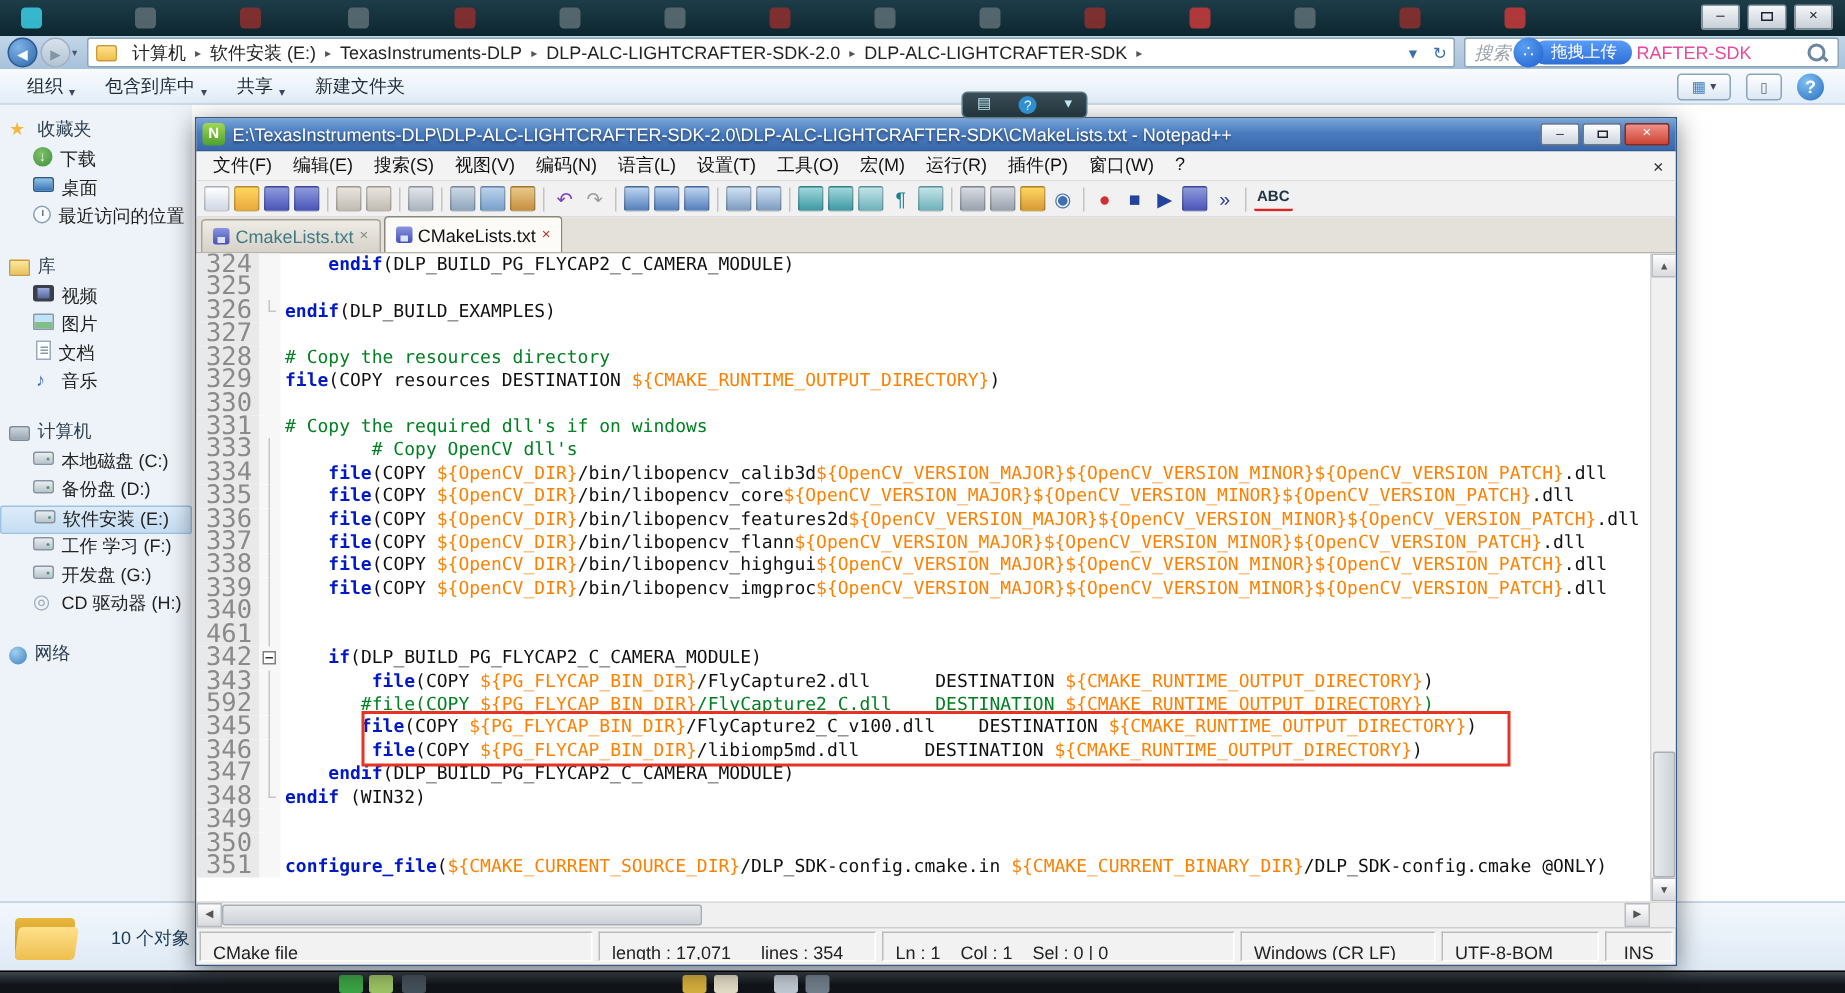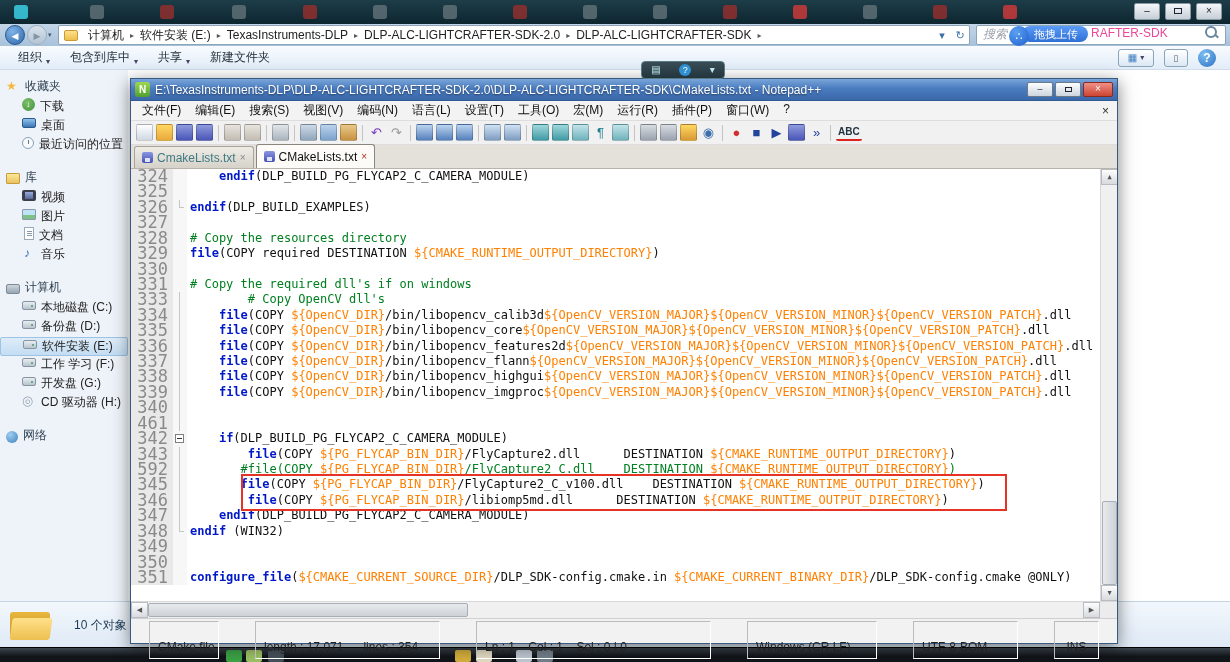--- a/index.html
+++ b/index.html
@@ -18,21 +18,21 @@
 .navbtn{position:absolute;top:1px;width:20px;height:20px;border-radius:50%;text-align:center;line-height:20px;font-size:9px;color:#fff}
 #back{left:5px;background:radial-gradient(circle at 35% 30%,#7fb3e8,#2e66a8);border:1px solid #28598f}
 #fwd{left:27px;background:linear-gradient(#d8e2ec,#b4c4d4);color:#8495a6;border:1px solid #9fb0c0}
 #navchev{position:absolute;left:48px;top:7px;font-size:7px;color:#41586e}
 #addrbar{position:absolute;left:58px;top:1px;width:912px;height:20px;background:#fff;border:1px solid #8ca4b8;border-radius:2px;display:flex;align-items:center;font-size:12px;color:#222;overflow:hidden}
 .addr-ico{width:14px;height:11px;background:linear-gradient(#ffe08a,#edbf4f);border:1px solid #c89b35;border-radius:2px;margin:0 5px;flex:0 0 auto}
 .crumb{padding:0 5px;white-space:nowrap}
 .crumb-sep{font-size:8px;color:#555;padding:0 1px}
 #addr-right{margin-left:auto;display:flex}
 .addr-btn{width:18px;text-align:center;color:#3a6ea5;font-size:11px}
-#searchbox{position:absolute;left:976px;top:1px;width:250px;height:20px;background:#fff;border:1px solid #8ca4b8;border-radius:2px;display:flex;align-items:flex-start;font-size:12px}
+#searchbox{position:absolute;left:976px;top:1px;width:250px;height:20px;background:#fff;border:1px solid #8ca4b8;border-radius:2px;display:flex;align-items:center;font-size:12px}
 #search-prefix{color:#9aa2ac;font-style:italic;padding-left:6px;white-space:nowrap}
 #upload-logo{width:20px;height:20px;border-radius:50%;background:radial-gradient(circle at 35% 30%,#5aa0f0,#1f5fd0);color:#fff;font-size:11px;text-align:center;line-height:20px;position:relative;z-index:2;flex:0 0 auto;margin-left:2px}
 #upload-label{height:16px;line-height:16px;border-radius:8px;background:linear-gradient(#5a9cf8,#2e6fd4);color:#fff;font-size:11px;padding:0 10px 0 12px;margin-left:-7px;white-space:nowrap}
 #search-suffix{color:#ec4899;padding-left:3px;white-space:nowrap}
 #search-mag{margin-left:auto;margin-right:7px;width:13px;height:13px;position:relative;flex:0 0 auto}
 #search-mag::before{content:"";position:absolute;left:0;top:0;width:8px;height:8px;border:2px solid #6a86a0;border-radius:50%}
 #search-mag::after{content:"";position:absolute;left:9px;top:9px;width:5px;height:2px;background:#6a86a0;transform:rotate(45deg)}
 
 #cmdbar{position:absolute;left:0;top:46px;width:1230px;height:24px;background:linear-gradient(#f8fbfe,#e2edf8);border-bottom:1px solid #cfdceb;display:flex;align-items:center;font-size:12px;color:#1e2a36;padding-left:8px}
 .cmd-item{padding:0 10px;display:flex;align-items:flex-end;gap:4px;white-space:nowrap}
@@ -124,21 +124,21 @@
 .pl{color:#101010}
 #annotation{position:absolute;left:110px;top:305px;width:766px;height:37px;border:2px solid #e53325;z-index:5;pointer-events:none}
 #vscroll{position:absolute;right:0;top:0;width:17px;height:432px;background:#f0f0f0;border-left:1px solid #d8d8d8}
 .varrow{position:absolute;left:0;width:17px;height:16px;background:linear-gradient(#fdfdfd,#d8dade);border:1px solid #b8bcc2;font-size:7px;text-align:center;line-height:14px;color:#555}
 #vthumb{position:absolute;left:1px;top:332px;width:15px;height:84px;background:linear-gradient(90deg,#e8eaec,#cdd2d8);border:1px solid #a8aeb6;border-radius:2px}
 .npp-hscroll{height:17px;flex:0 0 auto;background:#f0f0f0;border-top:1px solid #d8d8d8;position:relative}
 .harrow{position:absolute;top:0;width:17px;height:16px;background:linear-gradient(#fdfdfd,#d8dade);border:1px solid #b8bcc2;font-size:7px;text-align:center;line-height:14px;color:#555}
 #hthumb{position:absolute;left:17px;top:1px;width:320px;height:14px;background:linear-gradient(#e8eaec,#cdd2d8);border:1px solid #a8aeb6;border-radius:2px}
 #hcorner{position:absolute;right:0;top:0;width:17px;height:16px;background:#ececec}
 .npp-status{height:25px;flex:1;background:#f2f2f2;border-top:1px solid #cfcfcf;display:flex;align-items:stretch;font-size:12px;color:#222}
-.st{border:1px solid;border-color:#bbb #fff #fff #bbb;margin:2px 18px;padding:18px 8px;white-space:pre;overflow:hidden}
+.st{border:1px solid;border-color:#bbb #fff #fff #bbb;margin:2px 2px;padding:6px 8px;white-space:pre;overflow:hidden}
 .st1{flex:1}.st2{width:185px}.st3{width:235px}.st4{width:130px}.st5{width:105px}.st6{width:45px;text-align:center}
 </style>
 </head>
 <body>
 
 <div id="topbar">
   <span></span>
   <div id="topbar-ctl">
     <div class="wbtn">–</div>
     <div class="wbtn"><span class="maxg"></span></div>
@@ -416,21 +416,21 @@
           <span class="ct"></span>
         </div>
         <div class="code-row">
           <span class="ln">328</span>
           <span class="fold"></span>
           <span class="ct"><span class="cm"># Copy the resources directory</span></span>
         </div>
         <div class="code-row">
           <span class="ln">329</span>
           <span class="fold"></span>
-          <span class="ct"><span class="kw">file</span><span class="pl">(COPY required DESTINATION </span><span class="var">${CMAKE_RUNTIME_OUTPUT_DIRECTORY}</span><span class="pl">)</span></span>
+          <span class="ct"><span class="kw">file</span><span class="pl">(COPY resources DESTINATION </span><span class="var">${CMAKE_RUNTIME_OUTPUT_DIRECTORY}</span><span class="pl">)</span></span>
         </div>
         <div class="code-row">
           <span class="ln">330</span>
           <span class="fold"></span>
           <span class="ct"></span>
         </div>
         <div class="code-row">
           <span class="ln">331</span>
           <span class="fold"></span>
           <span class="ct"><span class="cm"># Copy the required dll's if on windows</span></span>

